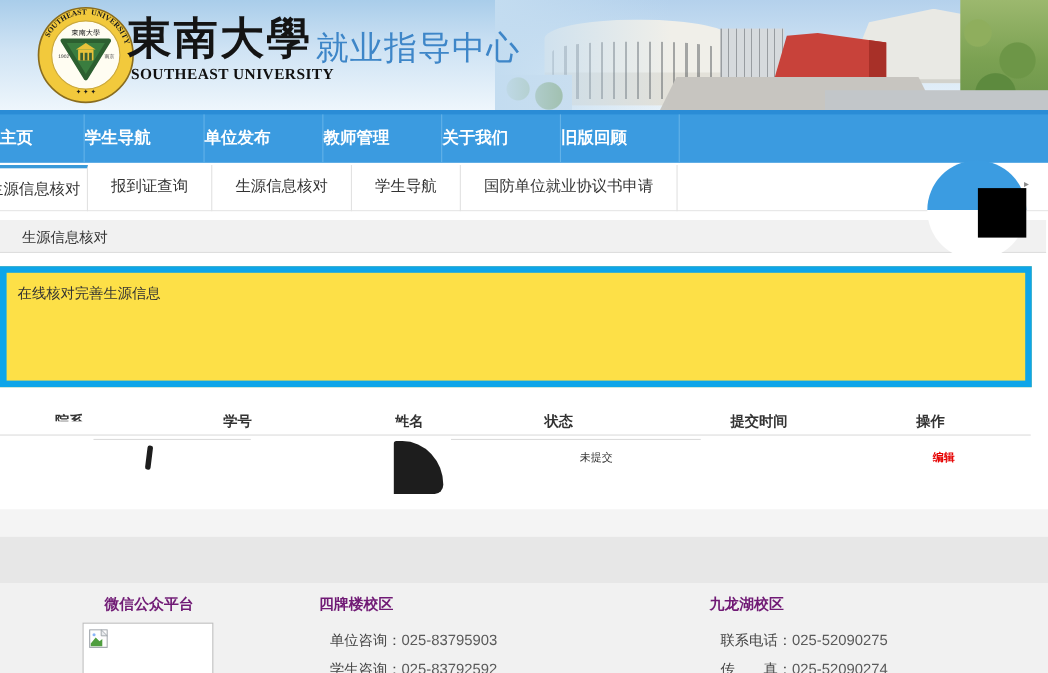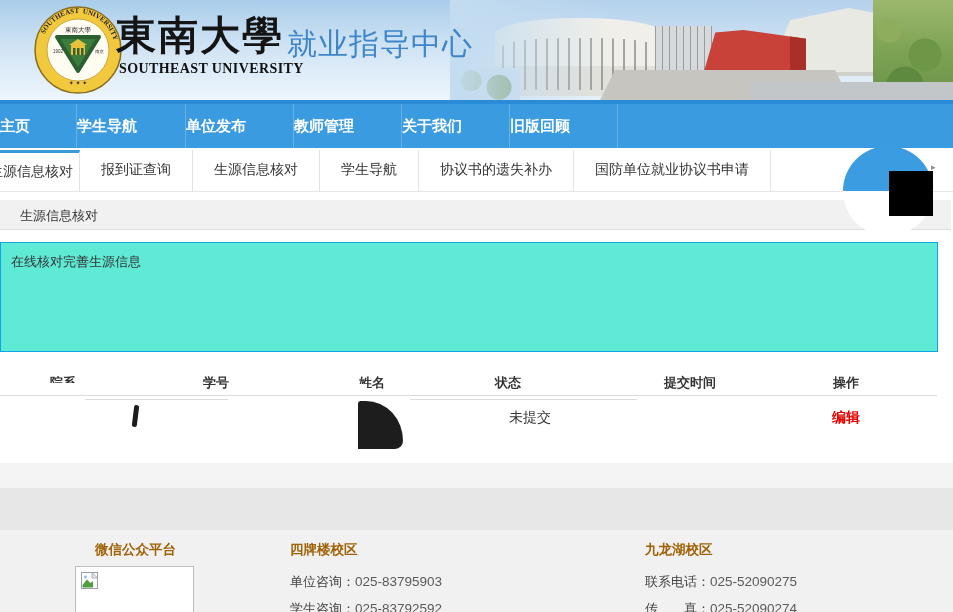--- a/index.html
+++ b/index.html
@@ -68,45 +68,45 @@
     background:linear-gradient(180deg,#3b9ce1 0 50%,#ffffff 50% 100%);z-index:5;}
   #avatar-redact{left:889px;top:171px;width:44px;height:45px;background:#000;z-index:6;}
   #avatar-caret{left:931px;top:162px;width:10px;height:12px;color:#8b8b8b;font-size:9px;z-index:7;}
 
   
   #page-heading{left:0;top:200px;width:951px;height:30px;background:#f1f1f1;
     border-bottom:1px solid #dedede;box-sizing:border-box;}
   #page-heading span{position:absolute;left:20px;top:7px;font-size:13px;color:#333;}
 
   
-  #intro-box{left:0;top:242px;width:938px;height:110px;background:#5eead4;
-    border:1px solid #0ea5e9;box-sizing:border-box;}
+  #intro-box{left:0;top:242px;width:938px;height:110px;background:#fde047;
+    border:6px solid #0ea5e9;box-sizing:border-box;}
   #intro-box span{position:absolute;left:10px;top:10px;font-size:13px;color:#333;}
 
   
   .th{position:absolute;top:374px;font-size:13px;font-weight:bold;color:#333;
       transform:translateX(-50%);white-space:nowrap;}
   #tbl-line{left:0;top:395px;width:937px;height:1px;background:#dcdcdc;}
   .tbl-line-seg{position:absolute;top:399px;height:1px;background:#dcdcdc;}
-  .td{position:absolute;top:409px;font-size:14px;color:#333;
-      transform:translateX(-50%);white-space:nowrap;}
+  .td{position:absolute;top:409px;font-size:10px;color:#333;
+      transform:translateX(-50%);white-space:nowrap;margin-left:12px;}
   .td.link{color:#e60000;font-weight:bold;cursor:pointer;}
   .redact-w{position:absolute;background:#fff;}
   #redact-name{left:358px;top:401px;width:45px;height:48px;background:#1d1d1d;
     border-radius:6% 95% 20% 0;}
   #redact-mark{left:133px;top:405px;width:5px;height:22px;background:#1d1d1d;
     transform:rotate(7deg);border-radius:2px;}
 
   
   #band-light{left:0;top:463px;width:953px;height:25px;background:#f4f4f4;}
   #band-selects{left:0;top:488px;width:953px;height:42px;background:#e7e7e7;}
 
   #footer{left:0;top:530px;width:953px;height:82px;background:#f1f1f1;}
-  .f-title{position:absolute;font-size:13.5px;font-weight:bold;color:#a16207;white-space:nowrap;}
-  .f-line{position:absolute;font-size:13px;color:#444;white-space:nowrap;}
+  .f-title{position:absolute;font-size:13.5px;font-weight:bold;color:#701a75;white-space:nowrap;}
+  .f-line{position:absolute;font-size:13px;color:#444;white-space:nowrap;margin-left:10px;}
   .f-line .num{color:#5a5a5a;font-size:13.5px;}
   #wechat-box{left:75px;top:566px;width:119px;height:60px;background:#fff;
     border:1px solid #bdbdbd;box-sizing:border-box;}
   #broken-img{left:81px;top:572px;width:17px;height:17px;}
 </style>
 </head>
 <body>
 
 <div id="app">
 
@@ -158,21 +158,20 @@
     <div class="nav-item" style="width:108px">教师管理</div>
     <div class="nav-item" style="width:108px">关于我们</div>
     <div class="nav-item" style="width:108px">旧版回顾</div>
   </div>
 
   <div id="tabs" class="abs">
     <div class="tab active">生源信息核对</div>
     <div class="tab">报到证查询</div>
     <div class="tab">生源信息核对</div>
     <div class="tab">学生导航</div>
-    <div class="tab">协议书的遗失补办</div>
     <div class="tab">国防单位就业协议书申请</div>
   </div>
 
   <div id="avatar" class="abs"></div>
   <div id="avatar-redact" class="abs"></div>
   <div id="avatar-caret" class="abs">▸</div>
 
   <div id="page-heading" class="abs">
     <span>生源信息核对</span>
   </div>

